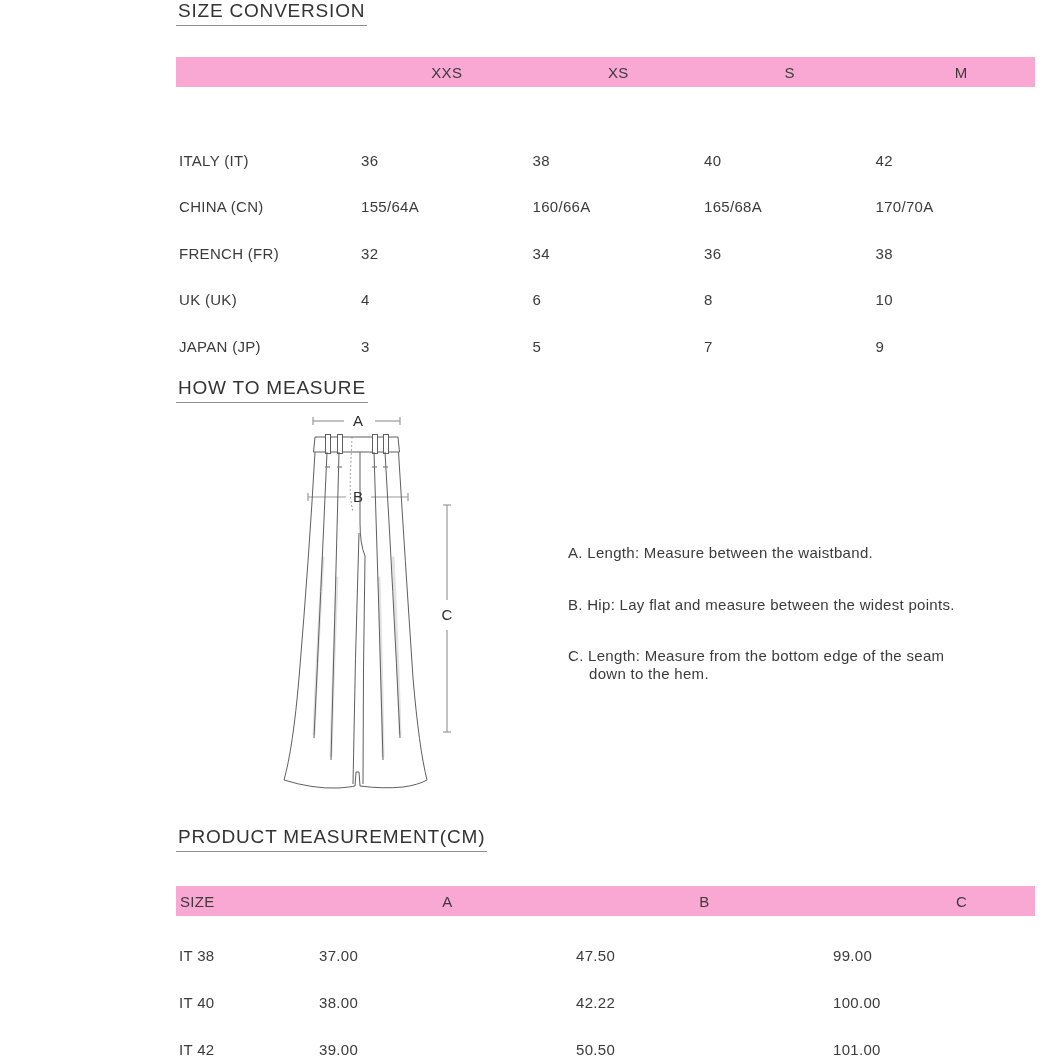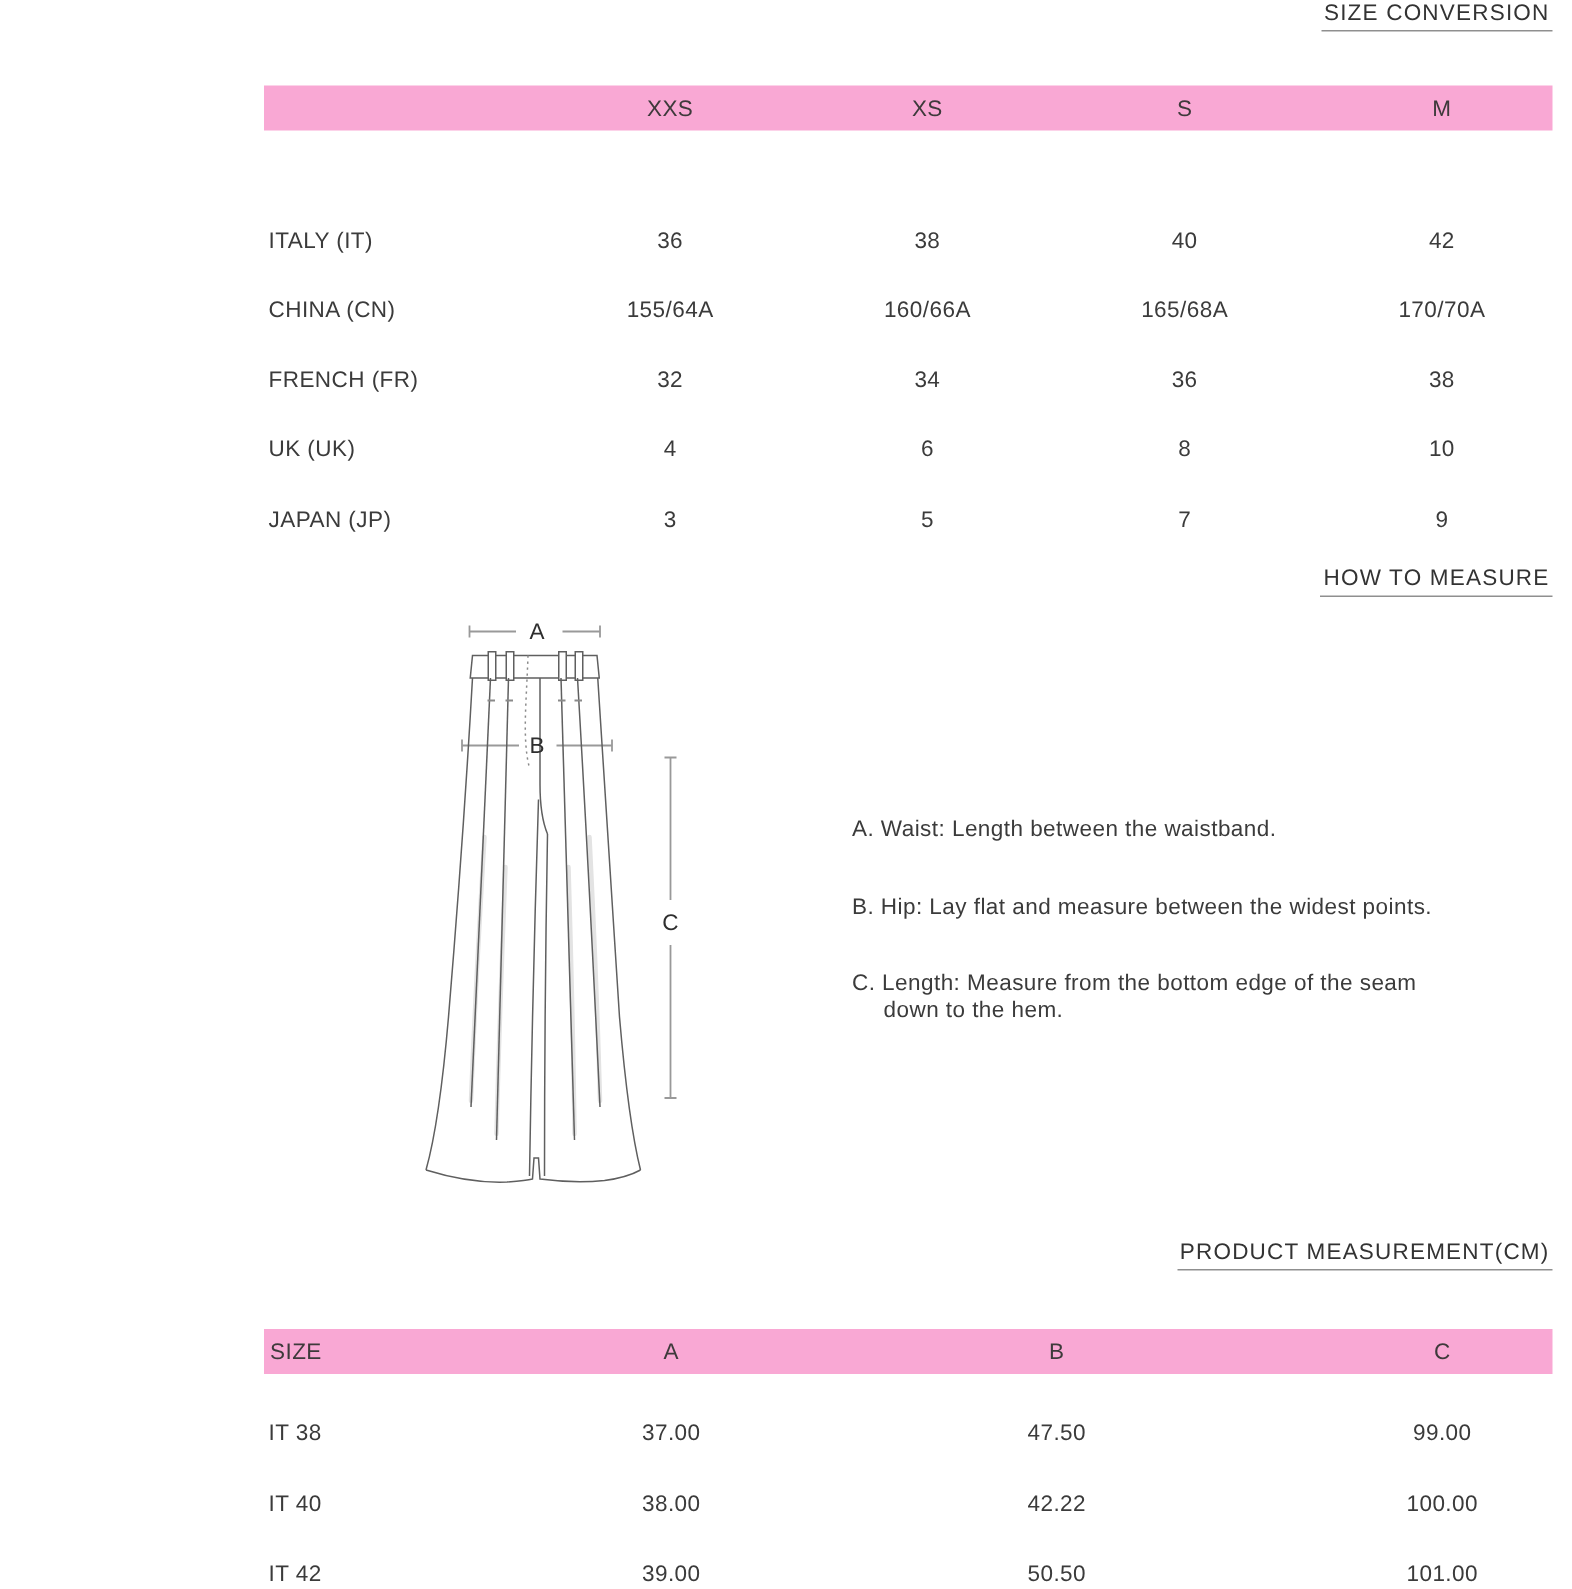--- a/index.html
+++ b/index.html
@@ -11,22 +11,22 @@
     overflow: hidden;
     font-family: "Liberation Sans", sans-serif;
     color: #3b3b3b;
   }
   .abs { position: absolute; }
 
   
   .section-title {
     left: 176px;
     width: 859px;
-    text-align: right;
-    font-size: 15px;
+    text-align: left;
+    font-size: 19px;
     letter-spacing: 0.8px;
     color: #333333;
   }
   .section-title .u {
     display: inline-block;
     padding: 0 2px 3px 2px;
     border-bottom: 1px solid #8f8f8f;
   }
 
   
@@ -48,21 +48,21 @@
   
   .rows { left: 176px; width: 859px; }
   .t-row {
     display: grid;
     align-items: center;
     height: 46.5px;
     font-size: 15px;
     letter-spacing: 0.3px;
   }
   .rows-meas .t-row { height: 47px; }
-  .t-cell { text-align: center; white-space: nowrap; }
+  .t-cell { white-space: nowrap; }
   .t-cell.label { text-align: left; padding-left: 3px; }
 
   
   #measure-section { left: 176px; top: 400px; width: 870px; height: 422px; }
   #pants-svg { position: absolute; left: 107px; top: 8px; }
   #instructions { position: absolute; left: 392px; top: 144px; width: 430px; }
   .measure-item {
     font-size: 15px;
     line-height: 17.5px;
     letter-spacing: 0.3px;
@@ -198,21 +198,21 @@
     </g>
 
     <g font-family="Liberation Sans, sans-serif" font-size="15" fill="#2e2e2e" text-anchor="middle">
       <text x="75" y="18">A</text>
       <text x="75" y="94">B</text>
       <text x="164" y="212">C</text>
     </g>
   </svg>
 
   <div id="instructions">
-    <div class="measure-item">A. Waist: Length between the waistband.</div>
+    <div class="measure-item">A. Length: Measure between the waistband.</div>
     <div class="measure-item">B. Hip: Lay flat and measure between the widest points.</div>
     <div class="measure-item wrap">C. Length: Measure from the bottom edge of the seam down to the hem.</div>
   </div>
 </div>
 
 <div class="abs section-title" style="top:826px">
   <span class="u">PRODUCT MEASUREMENT(CM)</span>
 </div>
 
 <div class="abs header-bar" style="top:886px">

